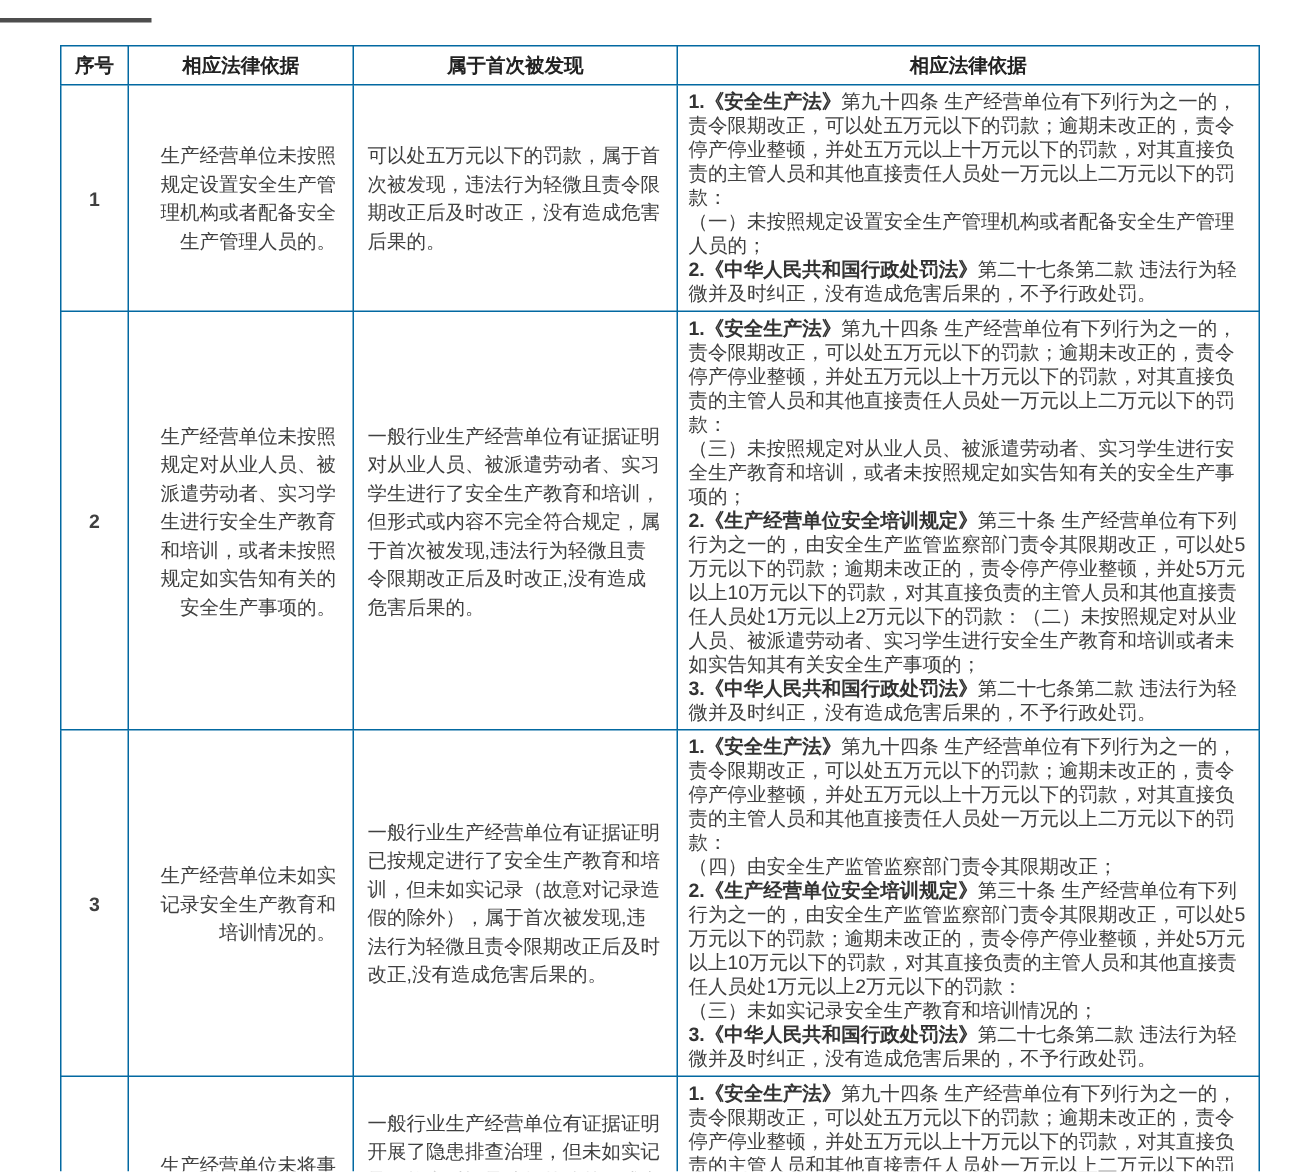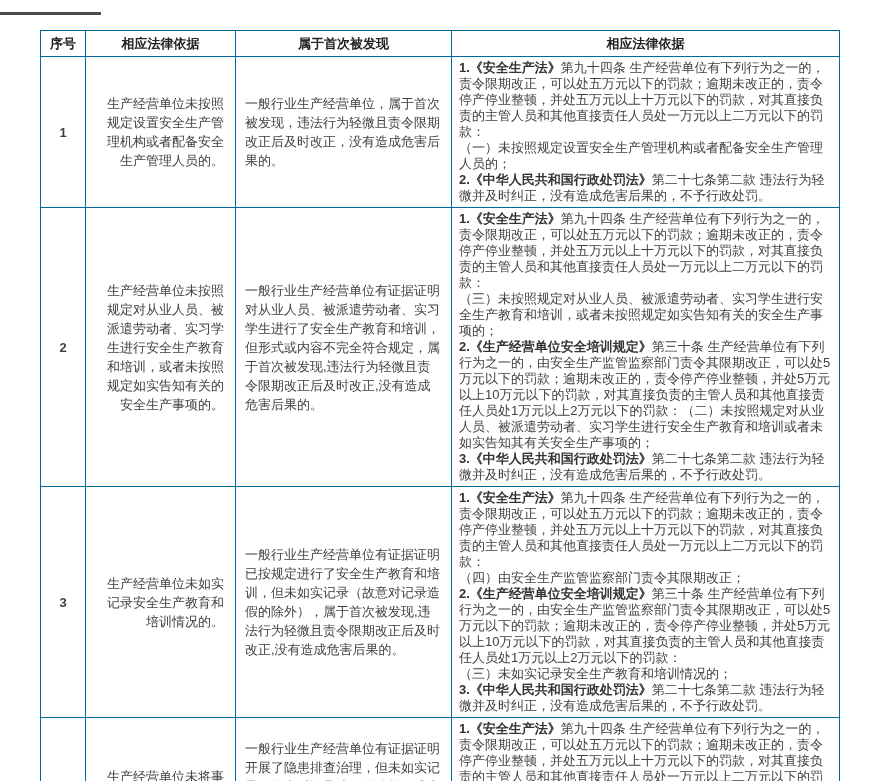--- a/index.html
+++ b/index.html
@@ -50,21 +50,21 @@
         <th>序号</th>
         <th>相应法律依据</th>
         <th>属于首次被发现</th>
         <th>相应法律依据</th>
       </tr>
     </thead>
     <tbody id="table-body">
         <tr>
     <td class="c-no">1</td>
     <td class="c-vio">生产经营单位未按照规定设置安全生产管理机构或者配备安全生产管理人员的。</td>
-    <td class="c-cond">一般行业生产经营单位，属于首次被发现，违法行为轻微且责令限期改正后及时改正，没有造成危害后果的。</td>
+    <td class="c-cond">可以处五万元以下的罚款，属于首次被发现，违法行为轻微且责令限期改正后及时改正，没有造成危害后果的。</td>
     <td class="c-legal">
             <div class="seg"><span class="lb">1.《安全生产法》</span><span>第九十四条 生产经营单位有下列行为之一的，责令限期改正，可以处五万元以下的罚款；逾期未改正的，责令停产停业整顿，并处五万元以上十万元以下的罚款，对其直接负责的主管人员和其他直接责任人员处一万元以上二万元以下的罚款：</span></div>
             <div class="seg"><span>（一）未按照规定设置安全生产管理机构或者配备安全生产管理人员的；</span></div>
             <div class="seg"><span class="lb">2.《中华人民共和国行政处罚法》</span><span>第二十七条第二款 违法行为轻微并及时纠正，没有造成危害后果的，不予行政处罚。</span></div>
           </td>
   </tr>
         <tr>
     <td class="c-no">2</td>
     <td class="c-vio">生产经营单位未按照规定对从业人员、被派遣劳动者、实习学生进行安全生产教育和培训，或者未按照规定如实告知有关的安全生产事项的。</td>
     <td class="c-cond">一般行业生产经营单位有证据证明对从业人员、被派遣劳动者、实习学生进行了安全生产教育和培训，但形式或内容不完全符合规定，属于首次被发现,违法行为轻微且责令限期改正后及时改正,没有造成危害后果的。</td>

